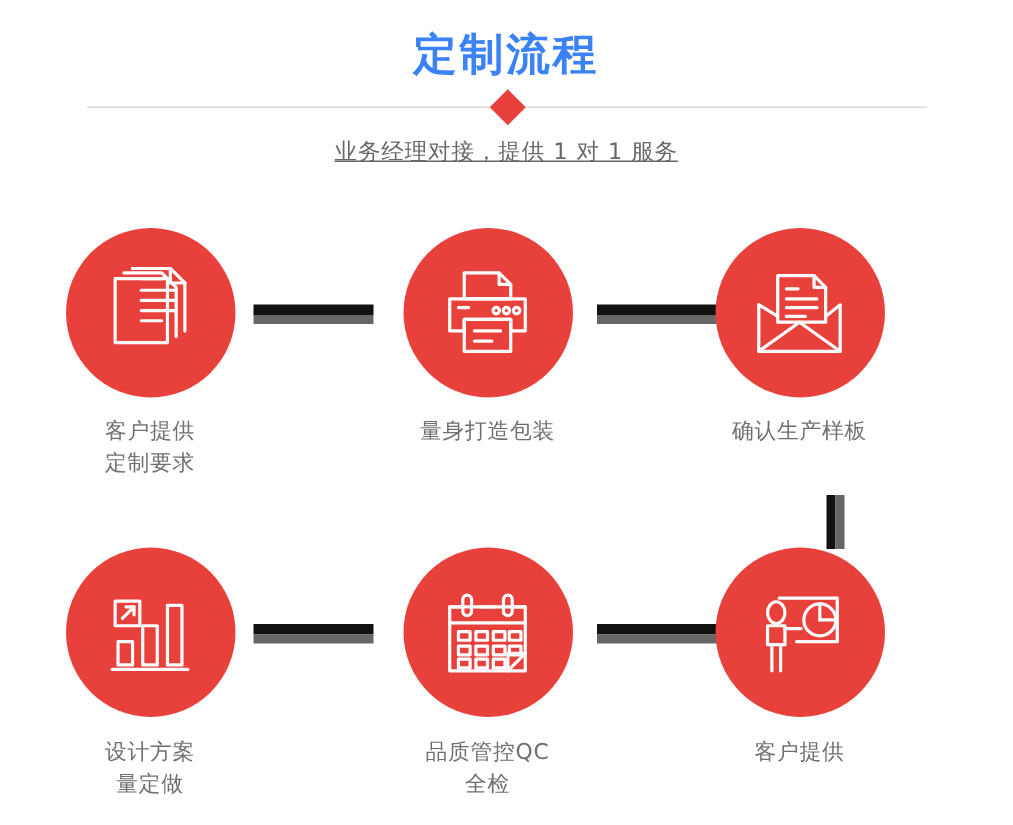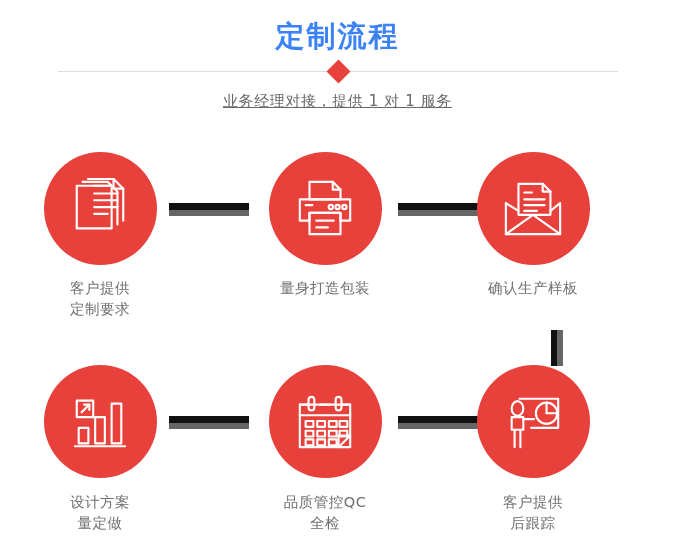--- a/index.html
+++ b/index.html
@@ -325,17 +325,16 @@
           <ellipse cx="16" cy="18" rx="6" ry="7.5"></ellipse>
           <path d="M10 27 H22 V40 H10 Z"></path>
           <path d="M22 29 H33"></path>
           <line x1="13" y1="40" x2="13" y2="58"></line>
           <line x1="19" y1="40" x2="19" y2="58"></line>
         </svg>
       </span>
     </div>
     <div class="step-label">
       <span>客户提供</span>
-      <span class="l2">后跟踪</span>
     </div>
   </div>
 
 </div>
 
 </body></html>

